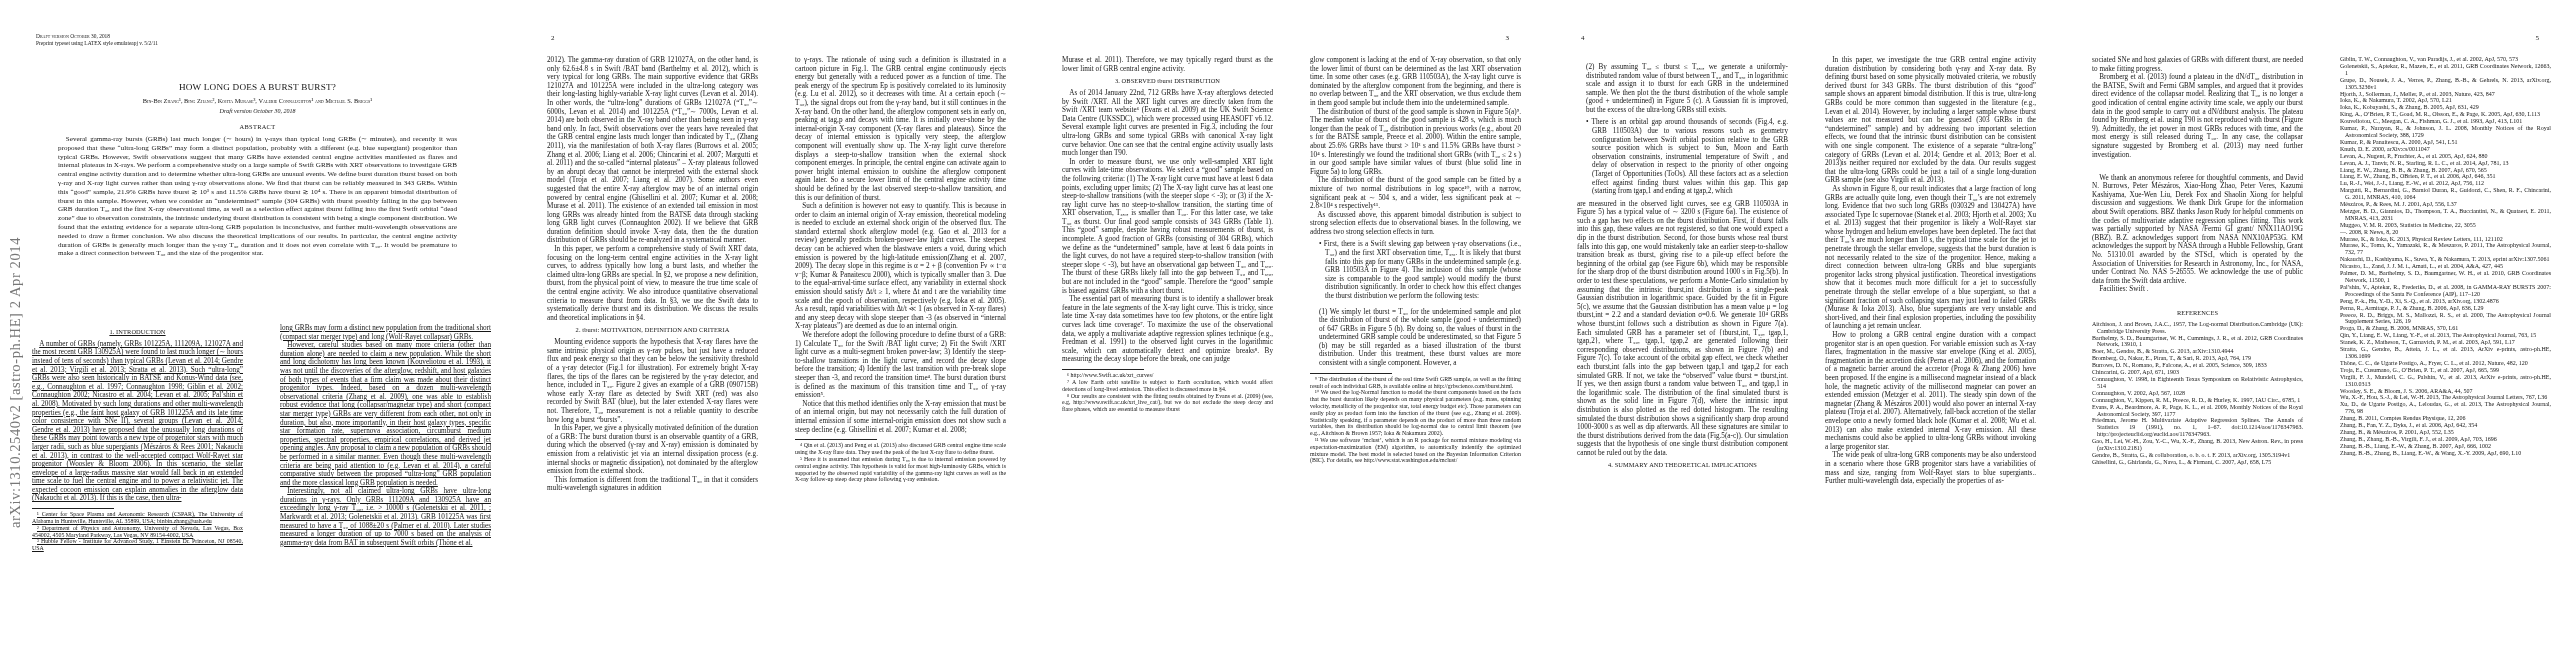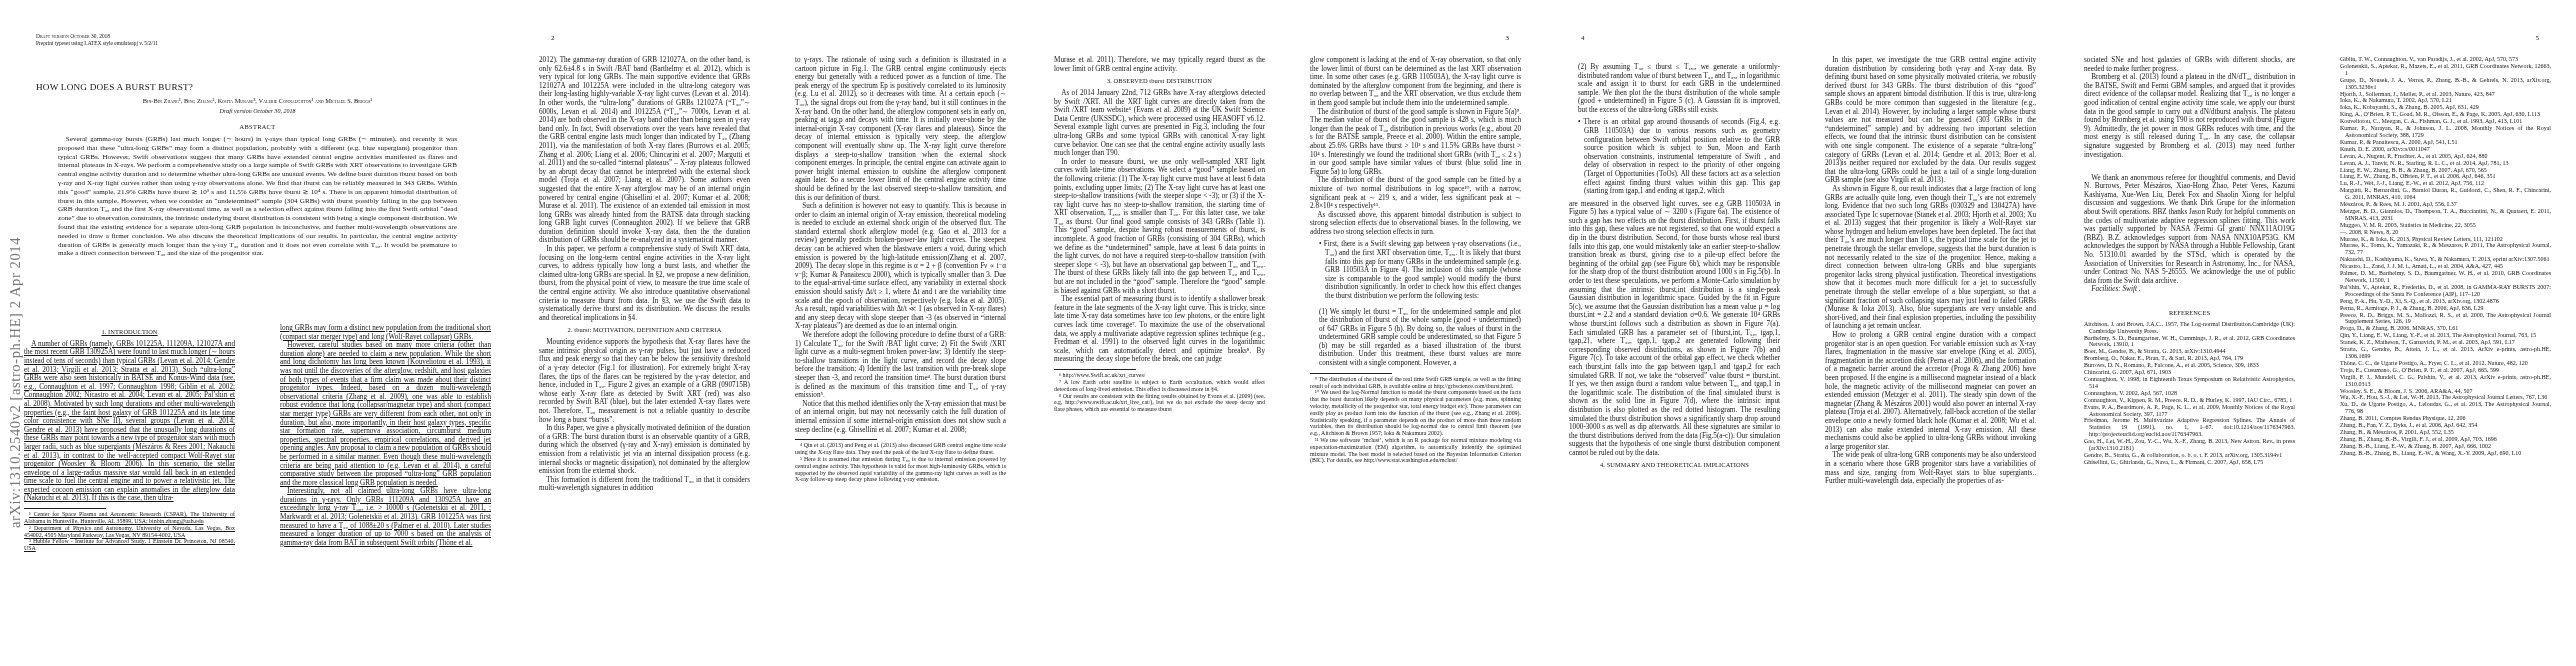--- a/index.html
+++ b/index.html
@@ -4,45 +4,45 @@
 <style>
   html,body{margin:0;padding:0;background:#e8e8e8;}
   .spread{display:flex;width:2576px;height:667px;background:#ffffff;
     font-family:"Liberation Serif","DejaVu Serif",serif;color:#161616;}
   .page{position:relative;flex:0 0 515px;width:515px;height:667px;background:#fff;overflow:hidden;}
   .pagenum{position:absolute;top:34px;font-size:7px;}
   .pn-left{left:36px;}
   .pn-right{right:36px;text-align:right;}
   .col{position:absolute;width:211px;text-align:justify;font-size:7.2px;line-height:8.6px;
     -webkit-hyphens:none;hyphens:none;}
-  .colL{left:24px;}
+  .colL{left:32px;}
   .colR{left:280px;}
   .top100{top:56px;}
   .p1col{top:324px;text-decoration:underline;}
   
   .p1-header{position:absolute;left:36px;top:33px;font-size:5.4px;line-height:7px;}
   .sc{font-variant:small-caps;}
   .arxiv{position:absolute;left:-235px;top:373px;width:500px;height:19px;line-height:19px;
     transform:rotate(-90deg);text-align:center;color:#777;font-size:14.5px;letter-spacing:0.6px;
     font-family:"Liberation Serif","DejaVu Serif",serif;}
-  .p1-title{position:absolute;left:36px;top:82px;width:443px;
+  .p1-title{position:absolute;left:36px;top:82px;width:443px;text-align:center;
     font-size:9.2px;letter-spacing:0.2px;}
   .p1-authors{position:absolute;left:36px;top:97px;width:443px;text-align:center;
     font-variant:small-caps;font-size:6.4px;}
   .p1-date{position:absolute;left:36px;top:108px;width:443px;text-align:center;
     font-style:italic;font-size:6px;}
   .p1-absh{position:absolute;left:36px;top:123px;width:443px;text-align:center;
     font-size:6.4px;letter-spacing:0.3px;}
   .p1-abs{position:absolute;left:58px;top:135px;width:399px;text-align:justify;
     font-size:7.1px;line-height:8.8px;text-indent:7.8px;}
   
   .blk{margin:0;}
   .blk-p{text-indent:7.2px;}
   .blk-c{text-indent:0;}
-  .blk-i{font-style:italic;text-indent:7.2px;}
+  .blk-i{text-indent:7.2px;}
   .blk-h{text-align:center;font-size:6.4px;letter-spacing:0.1px;margin:3.9px 0 3.3px;text-indent:0;}
   .blk-b{margin:3.9px 0 3.9px 9px;padding-left:6.1px;text-indent:-6.1px;}
   .blk-s{margin:7px 0 0 9px;text-indent:0;}
   .blk-f{font-size:5.9px;line-height:6.8px;text-indent:5px;}
   .blk-r{font-size:6px;line-height:6.9px;padding-left:5px;text-indent:-5px;}
   .fnblock{margin-top:5px;}
   .fnblock::before{content:"";display:block;width:82px;border-top:0.6px solid #222;margin-bottom:2.2px;}
 </style>
 </head>
 <body>
@@ -125,21 +125,21 @@
             <div class="blk blk-f">⁶ http://www.Swift.ac.uk/xrt_curves/</div>
             <div class="blk blk-f">⁷ A low Earth orbit satellite is subject to Earth occultation, which would affect detections of long-lived emission. This effect is discussed more in §4.</div>
             <div class="blk blk-f">⁸ Our results are consistent with the fitting results obtained by Evans et al. (2009) (see, e.g, http://www.swift.ac.uk/xrt_live_cat/), but we do not exclude the steep decay and flare phases, which are essential to measure tburst</div>
           </div>
       </div>
     </div>
     <div class="col colR top100">
       <div>
           <div class="blk blk-c">glow component is lacking at the end of X-ray observation, so that only the lower limit of tburst can be determined as the last XRT observation time. In some other cases (e.g. GRB 110503A), the X-ray light curve is dominated by the afterglow component from the beginning, and there is no overlap between T₉₀ and the XRT observation, we thus exclude them in them good sample but include them into the undetermined sample.</div>
           <div class="blk blk-p">The distribution of tburst of the good sample is shown in Figure 5(a)⁹. The median value of tburst of the good sample is 428 s, which is much longer than the peak of T₉₀ distribution in previous works (e.g., about 20 s for the BATSE sample, Preece et al. 2000). Within the entire sample, about 25.6% GRBs have tburst &gt; 10³ s and 11.5% GRBs have tburst &gt; 10⁴ s. Interestingly we found the traditional short GRBs (with T₉₀ ≤ 2 s ) in our good sample have similar values of tburst (blue solid line in Figure 5a) to long GRBs.</div>
-          <div class="blk blk-p">The distribution of the tburst of the good sample can be fitted by a mixture of two normal distributions in log space¹⁰, with a narrow, significant peak at ∼ 219 s, and a wider, less significant peak at ∼ 2.8×10⁴ s respectively¹¹.</div>
+          <div class="blk blk-p">The distribution of the tburst of the good sample can be fitted by a mixture of two normal distributions in log space¹⁰, with a narrow, significant peak at ∼ 504 s, and a wider, less significant peak at ∼ 2.8×10⁴ s respectively¹¹.</div>
           <div class="blk blk-p">As discussed above, this apparent bimodal distribution is subject to strong selection effects due to observational biases. In the following, we address two strong selection effects in turn.</div>
           <div class="blk blk-b">• First, there is a Swift slewing gap between γ-ray observations (i.e., T₉₀) and the first XRT observation time, Tₓ,₀. It is likely that tburst falls into this gap for many GRBs in the undetermined sample (e.g. GRB 110503A in Figure 4). The inclusion of this sample (whose size is comparable to the good sample) would modify the tburst distribution significantly. In order to check how this effect changes the tburst distribution we perform the following tests:</div>
           <div class="blk blk-s">(1) We simply let tburst = T₉₀ for the undetermined sample and plot the distribution of tburst of the whole sample (good + undetermined) of 647 GRBs in Figure 5 (b). By doing so, the values of tburst in the undetermined GRB sample could be underestimated, so that Figure 5 (b) may be still regarded as a biased illustration of the tburst distribution. Under this treatment, these tburst values are more consistent with a single component. However, a</div>
         </div>
       <div class="fnblock">
         <div>
             <div class="blk blk-f">⁹ The distribution of the tburst of the real time Swift GRB sample, as well as the fitting result of each individual GRB, is available online at http://grbscience.com/tburst.html.</div>
             <div class="blk blk-f">¹⁰ We used the log-Normal function to model the tburst components based on the facts that the burst duration likely depends on many physical parameters (e.g. mass, spinning velocity, metallicity of the progenitor star, total energy budget etc). Those parameters can easily play as product form into the function of the tburst (see e.g., Zhang et al. 2009). Statistically speaking, if a parameter depends on the product of more than three random variables, then its distribution should be log-normal due to central limit theorem (see e.g., Aitchison &amp; Brown 1957; Ioka &amp; Nakamura 2002).</div>
             <div class="blk blk-f">¹¹ We use software ’mclust’, which is an R package for normal mixture modeling via expectation-maximization (EM) algorithm, to automtically indentify the optimized mixture model. The best model is selected based on the Bayesian Information Criterion (BIC). For details, see http://www.stat.washington.edu/mclust/</div>
           </div>
@@ -164,21 +164,21 @@
           <div class="blk blk-p">How to prolong a GRB central engine duration with a compact progenitor star is an open question. For variable emission such as X-ray flares, fragmentation in the massive star envelope (King et al. 2005), fragmentation in the accretion disk (Perna et al. 2006), and the formation of a magnetic barrier around the accretor (Proga &amp; Zhang 2006) have been proposed. If the engine is a millisecond magnetar instead of a black hole, the magnetic activity of the millisecond magnetar can power an extended emission (Metzger et al. 2011). The steady spin down of the magnetar (Zhang &amp; Mészáros 2001) would also power an internal X-ray plateau (Troja et al. 2007). Alternatively, fall-back accretion of the stellar envelope onto a newly formed black hole (Kumar et al. 2008; Wu et al. 2013) can also make extended internal X-ray emission. All these mechanisms could also be applied to ultra-long GRBs without invoking a large progenitor star.</div>
           <div class="blk blk-p">The wide peak of ultra-long GRB components may be also understood in a scenario where those GRB progenitor stars have a variabilities of mass and size, ranging from Wolf-Rayet stars to blue supergiants.. Further multi-wavelength data, especially the properties of as-</div>
         </div>
     </div>
   </div>
 
   <div class="page">
     <div class="pagenum pn-right">5</div>
     <div class="col colL top100">
       <div>
-          <div class="blk blk-c">sociated SNe and host galaxies of GRBs with different shocks, are needed to make further progress.</div>
+          <div class="blk blk-c">sociated SNe and host galaxies of GRBs with different tburst, are needed to make fitting progress.</div>
           <div class="blk blk-p">Bromberg et al. (2013) found a plateau in the dN/dT₉₀ distribution in the BATSE, Swift and Fermi GBM samples, and argued that it provides direct evidence of the collapsar model. Realizing that T₉₀ is no longer a good indication of central engine activity time scale, we apply our tburst data in the good sample to carry out a dN/dtburst analysis. The plateau found by Bromberg et al. using T90 is not reproduced with tburst (Figure 9). Admittedly, the jet power in most GRBs reduces with time, and the most energy is still released during T₉₀. In any case, the collapsar signature suggested by Bromberg et al. (2013) may need further investigation.</div>
           <div class="blk blk-g" style="height: 14.5px;"></div>
           <div class="blk blk-p">We thank an anonymous referee for thoughtful comments, and David N. Burrows, Peter Mészáros, Xiao-Hong Zhao, Peter Veres, Kazumi Kashiyama, Xue-Wen Liu, Derek Fox and Shaolin Xiong for helpful discussion and suggestions. We thank Dirk Grupe for the information about Swift operations. BBZ thanks Jason Rudy for helpful comments on the codes of multivariate adaptive regression splines fitting. This work was partially supported by NASA /Fermi GI grant/ NNX11AO19G (BBZ). B.Z. acknowledges support from NASA NNX10AP53G. KM acknowledges the support by NASA through a Hubble Fellowship, Grant No. 51310.01 awarded by the STScI, which is operated by the Association of Universities for Research in Astronomy, Inc., for NASA, under Contract No. NAS 5-26555. We acknowledge the use of public data from the Swift data archive.</div>
           <div class="blk blk-i">Facilities: Swift .</div>
           <div class="blk blk-g" style="height: 11px;"></div>
           <div class="blk blk-h">REFERENCES</div>
           <div class="blk blk-r">Aitchison, J. and Brown, J.A.C., 1957, The Log-normal Distribution.Cambridge (UK): Cambridge University Press.</div>
           <div class="blk blk-r">Barthelmy, S. D., Baumgartner, W. H., Cummings, J. R., et al. 2012, GRB Coordinates Network, 13910, 1</div>
           <div class="blk blk-r">Boer, M., Gendre, B., &amp; Stratta, G. 2013, arXiv:1310.4944</div>
           <div class="blk blk-r">Bromberg, O., Nakar, E., Piran, T., &amp; Sari, R. 2013, ApJ, 764, 179</div>

